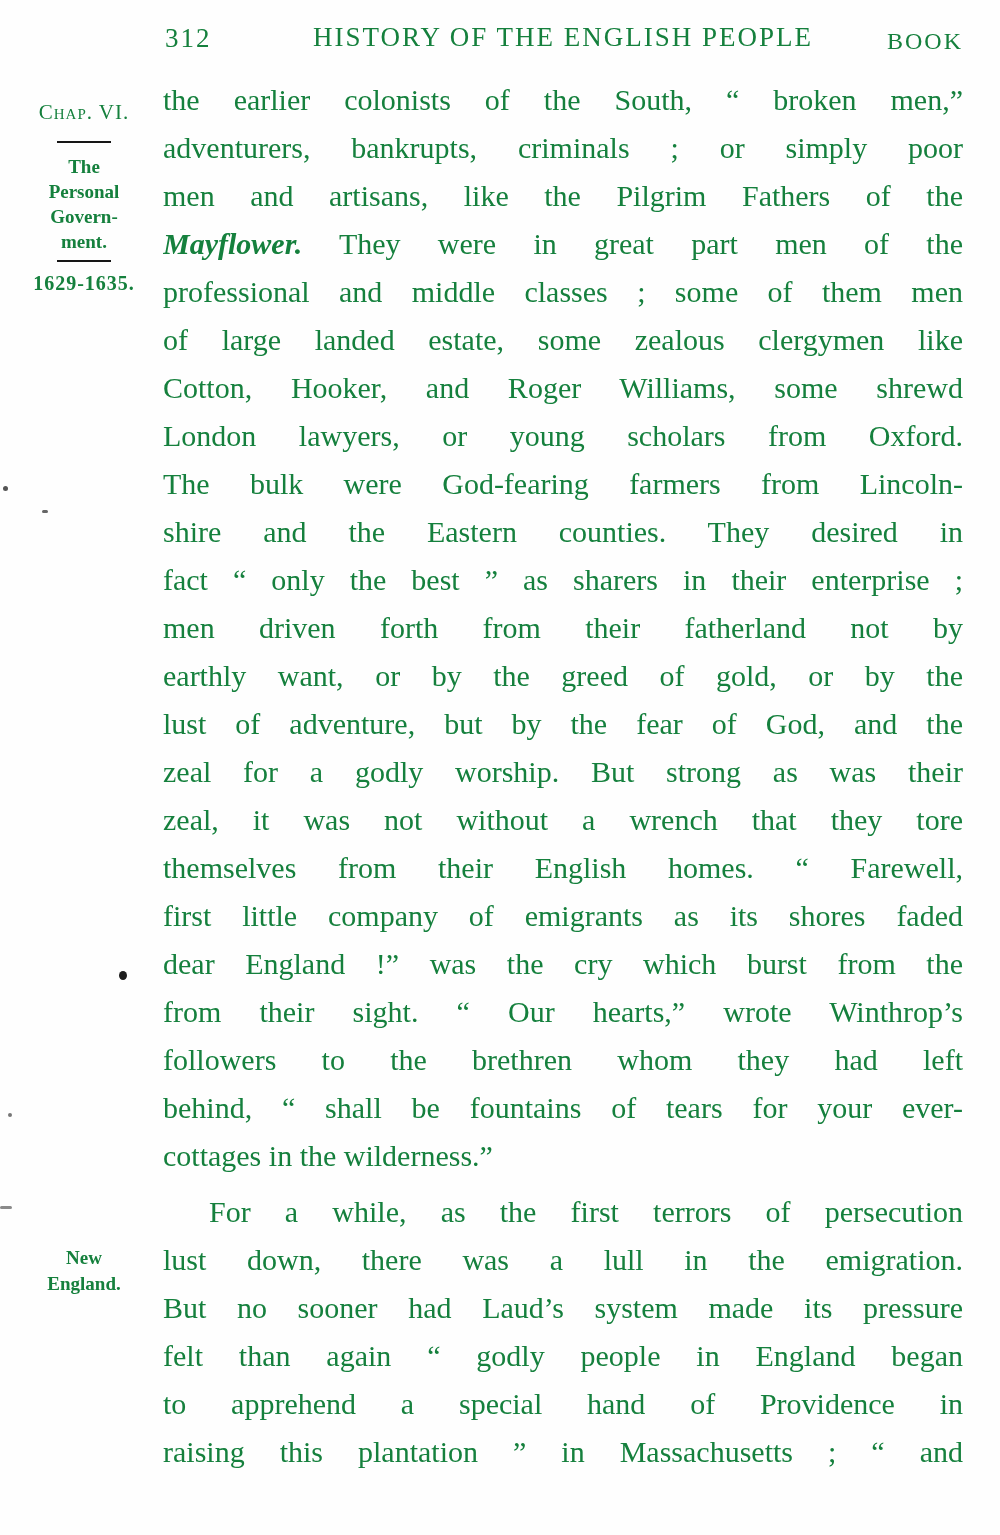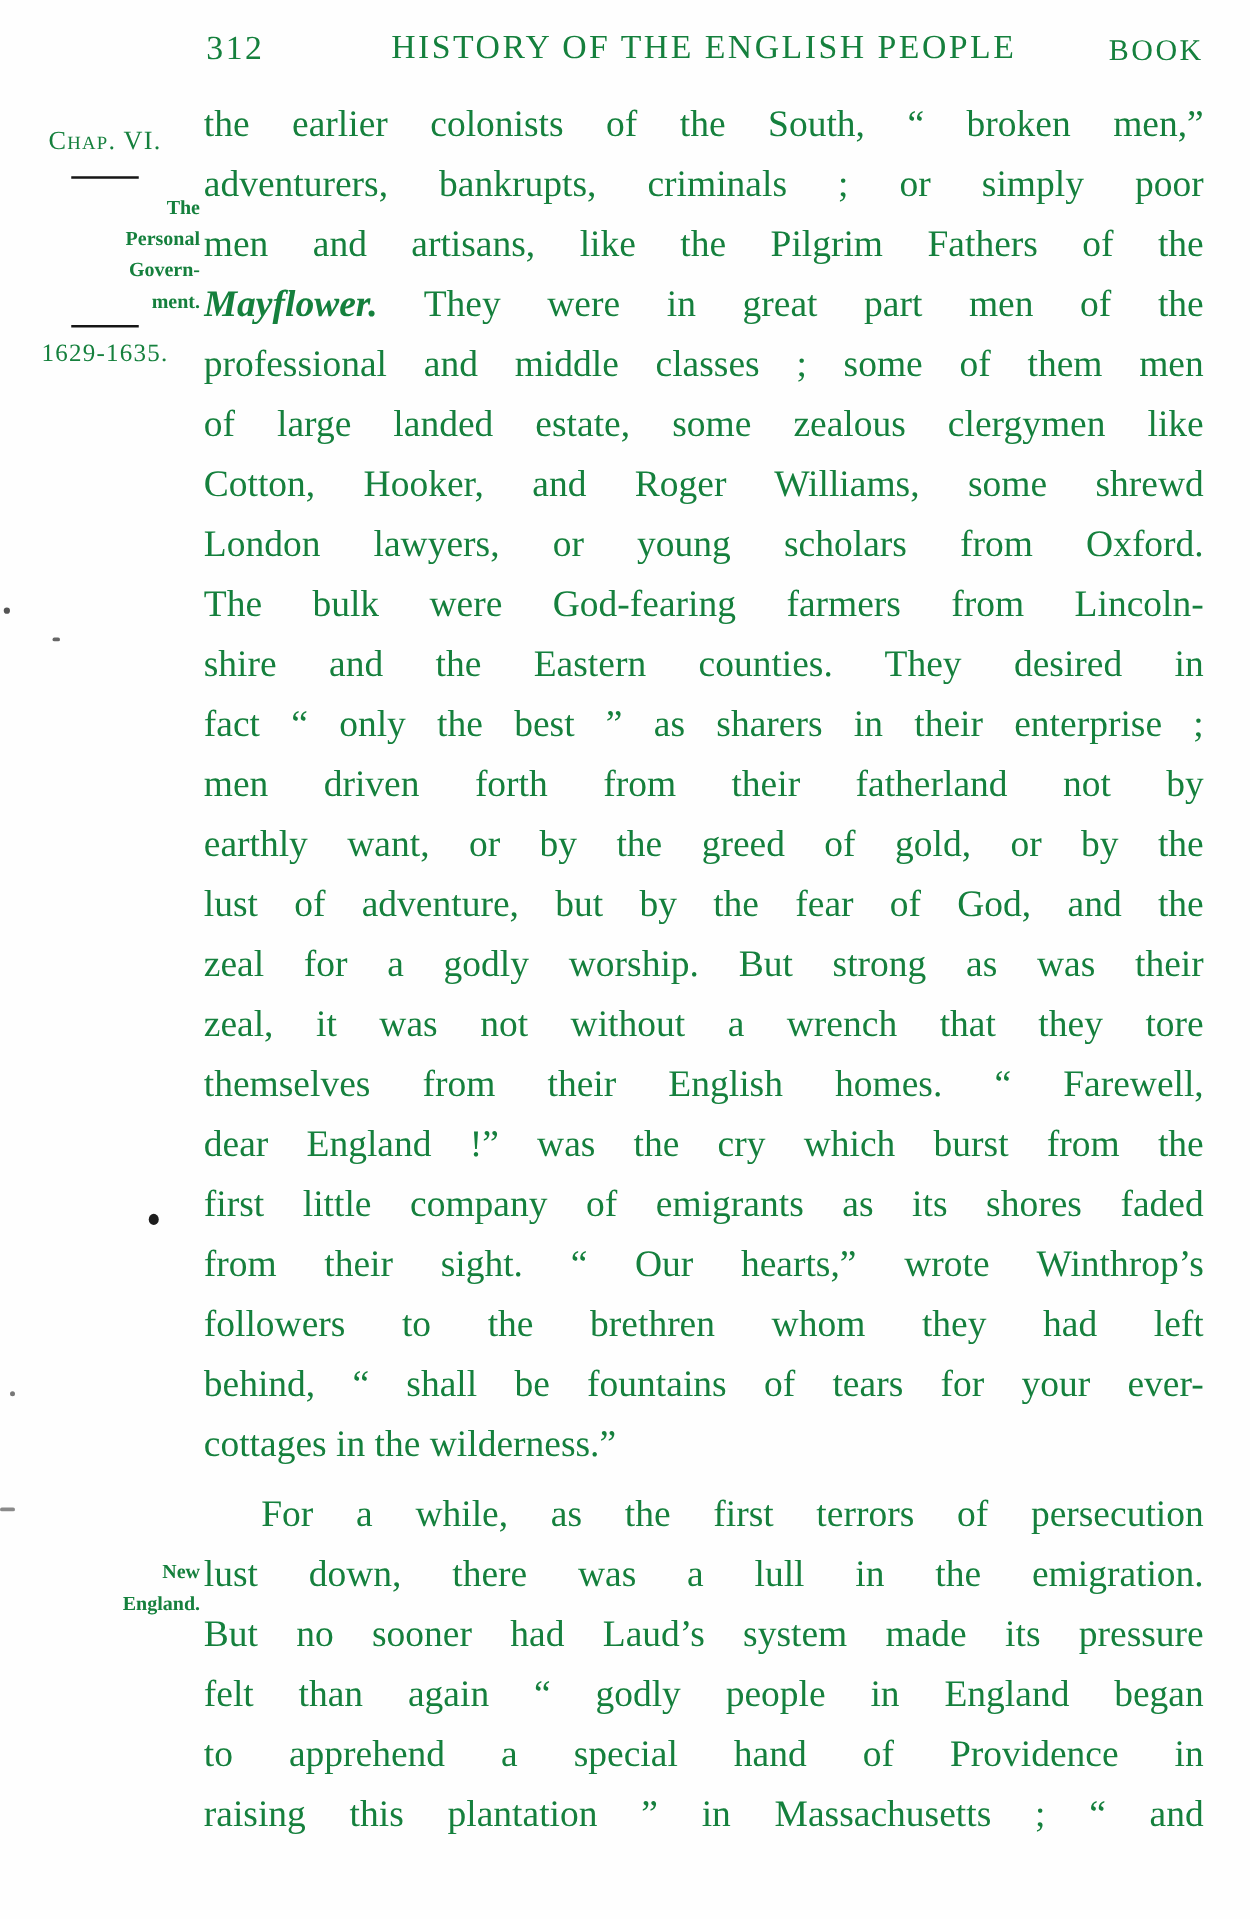--- a/index.html
+++ b/index.html
@@ -43,26 +43,26 @@
     font-size: 21px; letter-spacing: 1px;
   }
   .mrule {
     position: absolute; left: 50%; transform: translateX(-50%);
     width: 54px; height: 2px; background: #161616;
   }
   .mrule.r1 { top: 141px; }
   .mrule.r2 { top: 260px; }
   .mnote {
     position: absolute; width: 100%;
-    font-weight: bold; font-size: 16px; line-height: 25px; text-align: right;
+    font-weight: bold; font-size: 19px; line-height: 25px;
   }
   .mnote.gov  { top: 154px; }
   .mdate {
     position: absolute; top: 272px; width: 100%;
-    font-weight: normal; font-size: 20px; letter-spacing: 1px; text-align: center;
+    font-weight: bold; font-size: 20px; letter-spacing: 1px; text-align: center;
   }
   .mnote.newengland { top: 1245px; line-height: 26px; }
 
   
   .text {
     position: absolute; left: 163px; top: 76px; width: 800px;
     font-size: 30px;
   }
   .line {
     height: 48px; line-height: 48px;
@@ -124,22 +124,22 @@
         <div class="line">London lawyers, or young scholars from Oxford.</div>
         <div class="line">The bulk were God-fearing farmers from Lincoln-</div>
         <div class="line">shire and the Eastern counties. They desired in</div>
         <div class="line">fact “ only the best ” as sharers in their enterprise ;</div>
         <div class="line">men driven forth from their fatherland not by</div>
         <div class="line">earthly want, or by the greed of gold, or by the</div>
         <div class="line">lust of adventure, but by the fear of God, and the</div>
         <div class="line">zeal for a godly worship. But strong as was their</div>
         <div class="line">zeal, it was not without a wrench that they tore</div>
         <div class="line">themselves from their English homes. “ Farewell,</div>
+        <div class="line">first little company of emigrants as its shores faded</div>
         <div class="line">dear England !” was the cry which burst from the</div>
-        <div class="line">first little company of emigrants as its shores faded</div>
         <div class="line">from their sight. “ Our hearts,” wrote Winthrop’s</div>
         <div class="line">followers to the brethren whom they had left</div>
         <div class="line">behind, “ shall be fountains of tears for your ever-</div>
         <div class="line last">cottages in the wilderness.”</div>
       </div>
     <div class="para para2">
         <div class="line indent">For a while, as the first terrors of persecution</div>
         <div class="line">lust down, there was a lull in the emigration.</div>
         <div class="line">But no sooner had Laud’s system made its pressure</div>
         <div class="line">felt than again “ godly people in England began</div>

